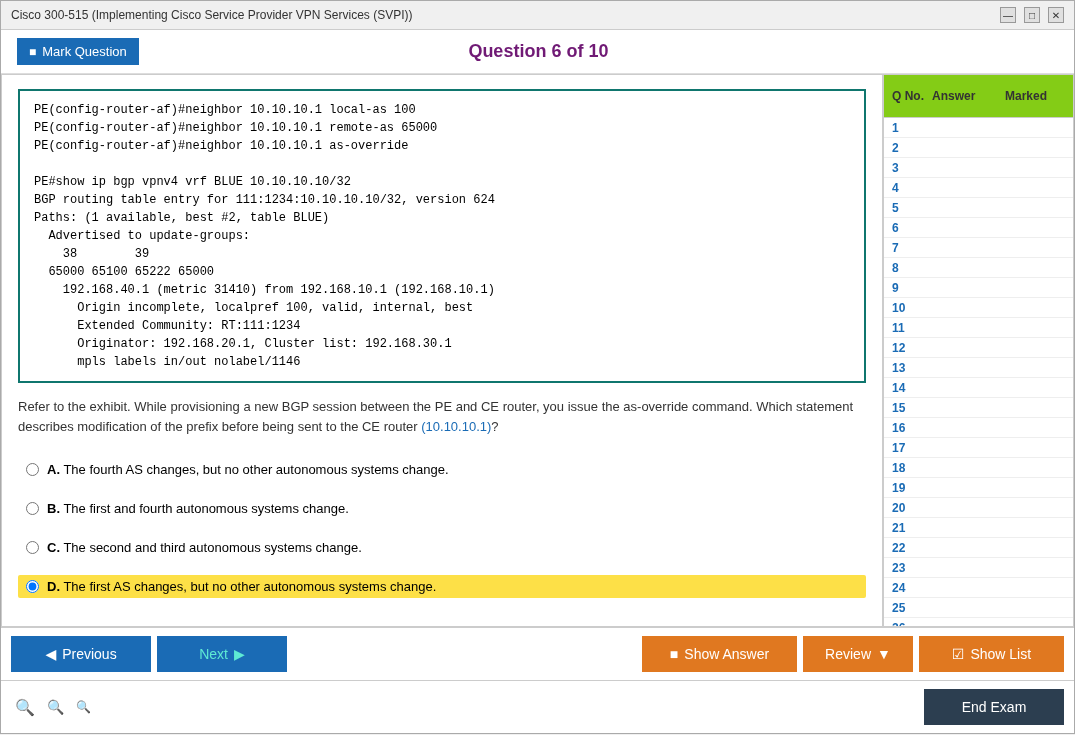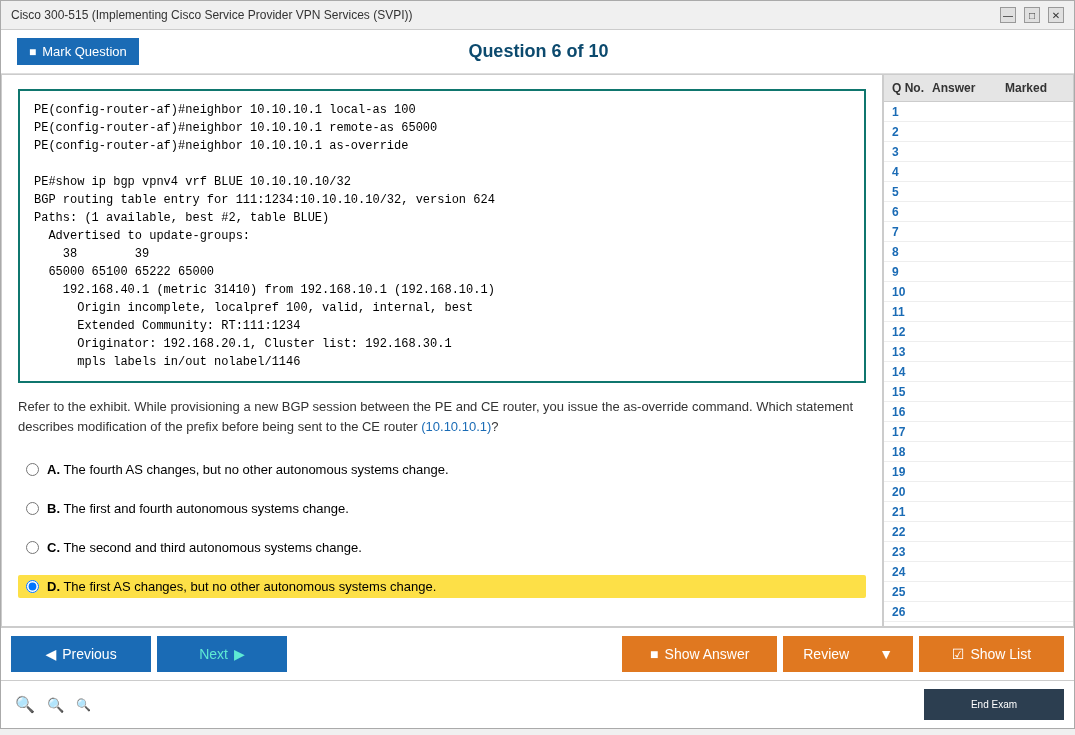--- a/index.html
+++ b/index.html
@@ -40,21 +40,21 @@
       border: none;
       padding: 6px 12px;
       font-size: 13px;
       cursor: pointer;
       display: flex; align-items: center; gap: 6px;
     }
     .mark-question-btn .check-icon { font-size: 12px; }
     .question-title {
       font-size: 18px;
       font-weight: bold;
-      color: #0c4a6e;
+      color: #701a75;
     }
 
     .main-content {
       display: flex;
       height: calc(735px - 38px - 52px - 52px - 40px);
       background: white;
       border: 1px solid #ccc;
       margin: 0;
     }
 
@@ -103,24 +103,24 @@
       width: 190px;
       background: white;
       overflow-y: auto;
       border-left: 1px solid #ccc;
     }
     .sidebar-header {
       display: grid;
       grid-template-columns: 40px 1fr 60px;
       font-size: 12px;
       font-weight: bold;
-      padding: 6px 8px;
+      padding: 14px 8px;
       border-bottom: 1px solid #ccc;
       color: #333;
-      background: #e5e5e5;
+      background: #84cc16;
     }
     .sidebar-row {
       display: grid;
       grid-template-columns: 40px 1fr 60px;
       font-size: 12px;
       padding: 2px 8px;
       border-bottom: 1px solid #eee;
       min-height: 20px;
       align-items: center;
     }
@@ -170,22 +170,22 @@
       justify-content: center;
     }
     .review-btn {
       background: #e07820;
       color: white;
       border: none;
       padding: 10px 20px;
       font-size: 14px;
       cursor: pointer;
       min-width: 110px;
-      justify-content: flex-end;
-      display: flex; align-items: center; gap: 24px;
+      justify-content: center;
+      display: flex; align-items: center;
     }
     .show-list-btn {
       background: #e07820;
       color: white;
       border: none;
       padding: 10px 20px;
       font-size: 14px;
       cursor: pointer;
       display: flex; align-items: center; gap: 6px;
       min-width: 145px;
@@ -217,21 +217,21 @@
       padding: 10px 20px;
       font-size: 14px;
       cursor: pointer;
       min-width: 140px;
     }
     .end-exam-btn {
       background: #2c3e50;
       color: white;
       border: none;
       padding: 10px 20px;
-      font-size: 10px;
+      font-size: 14px;
       cursor: pointer;
       min-width: 140px;
     }
 
     .outer-wrapper {
       border: 1px solid #aaa;
       background: white;
       margin: 0;
     }
   </style>

